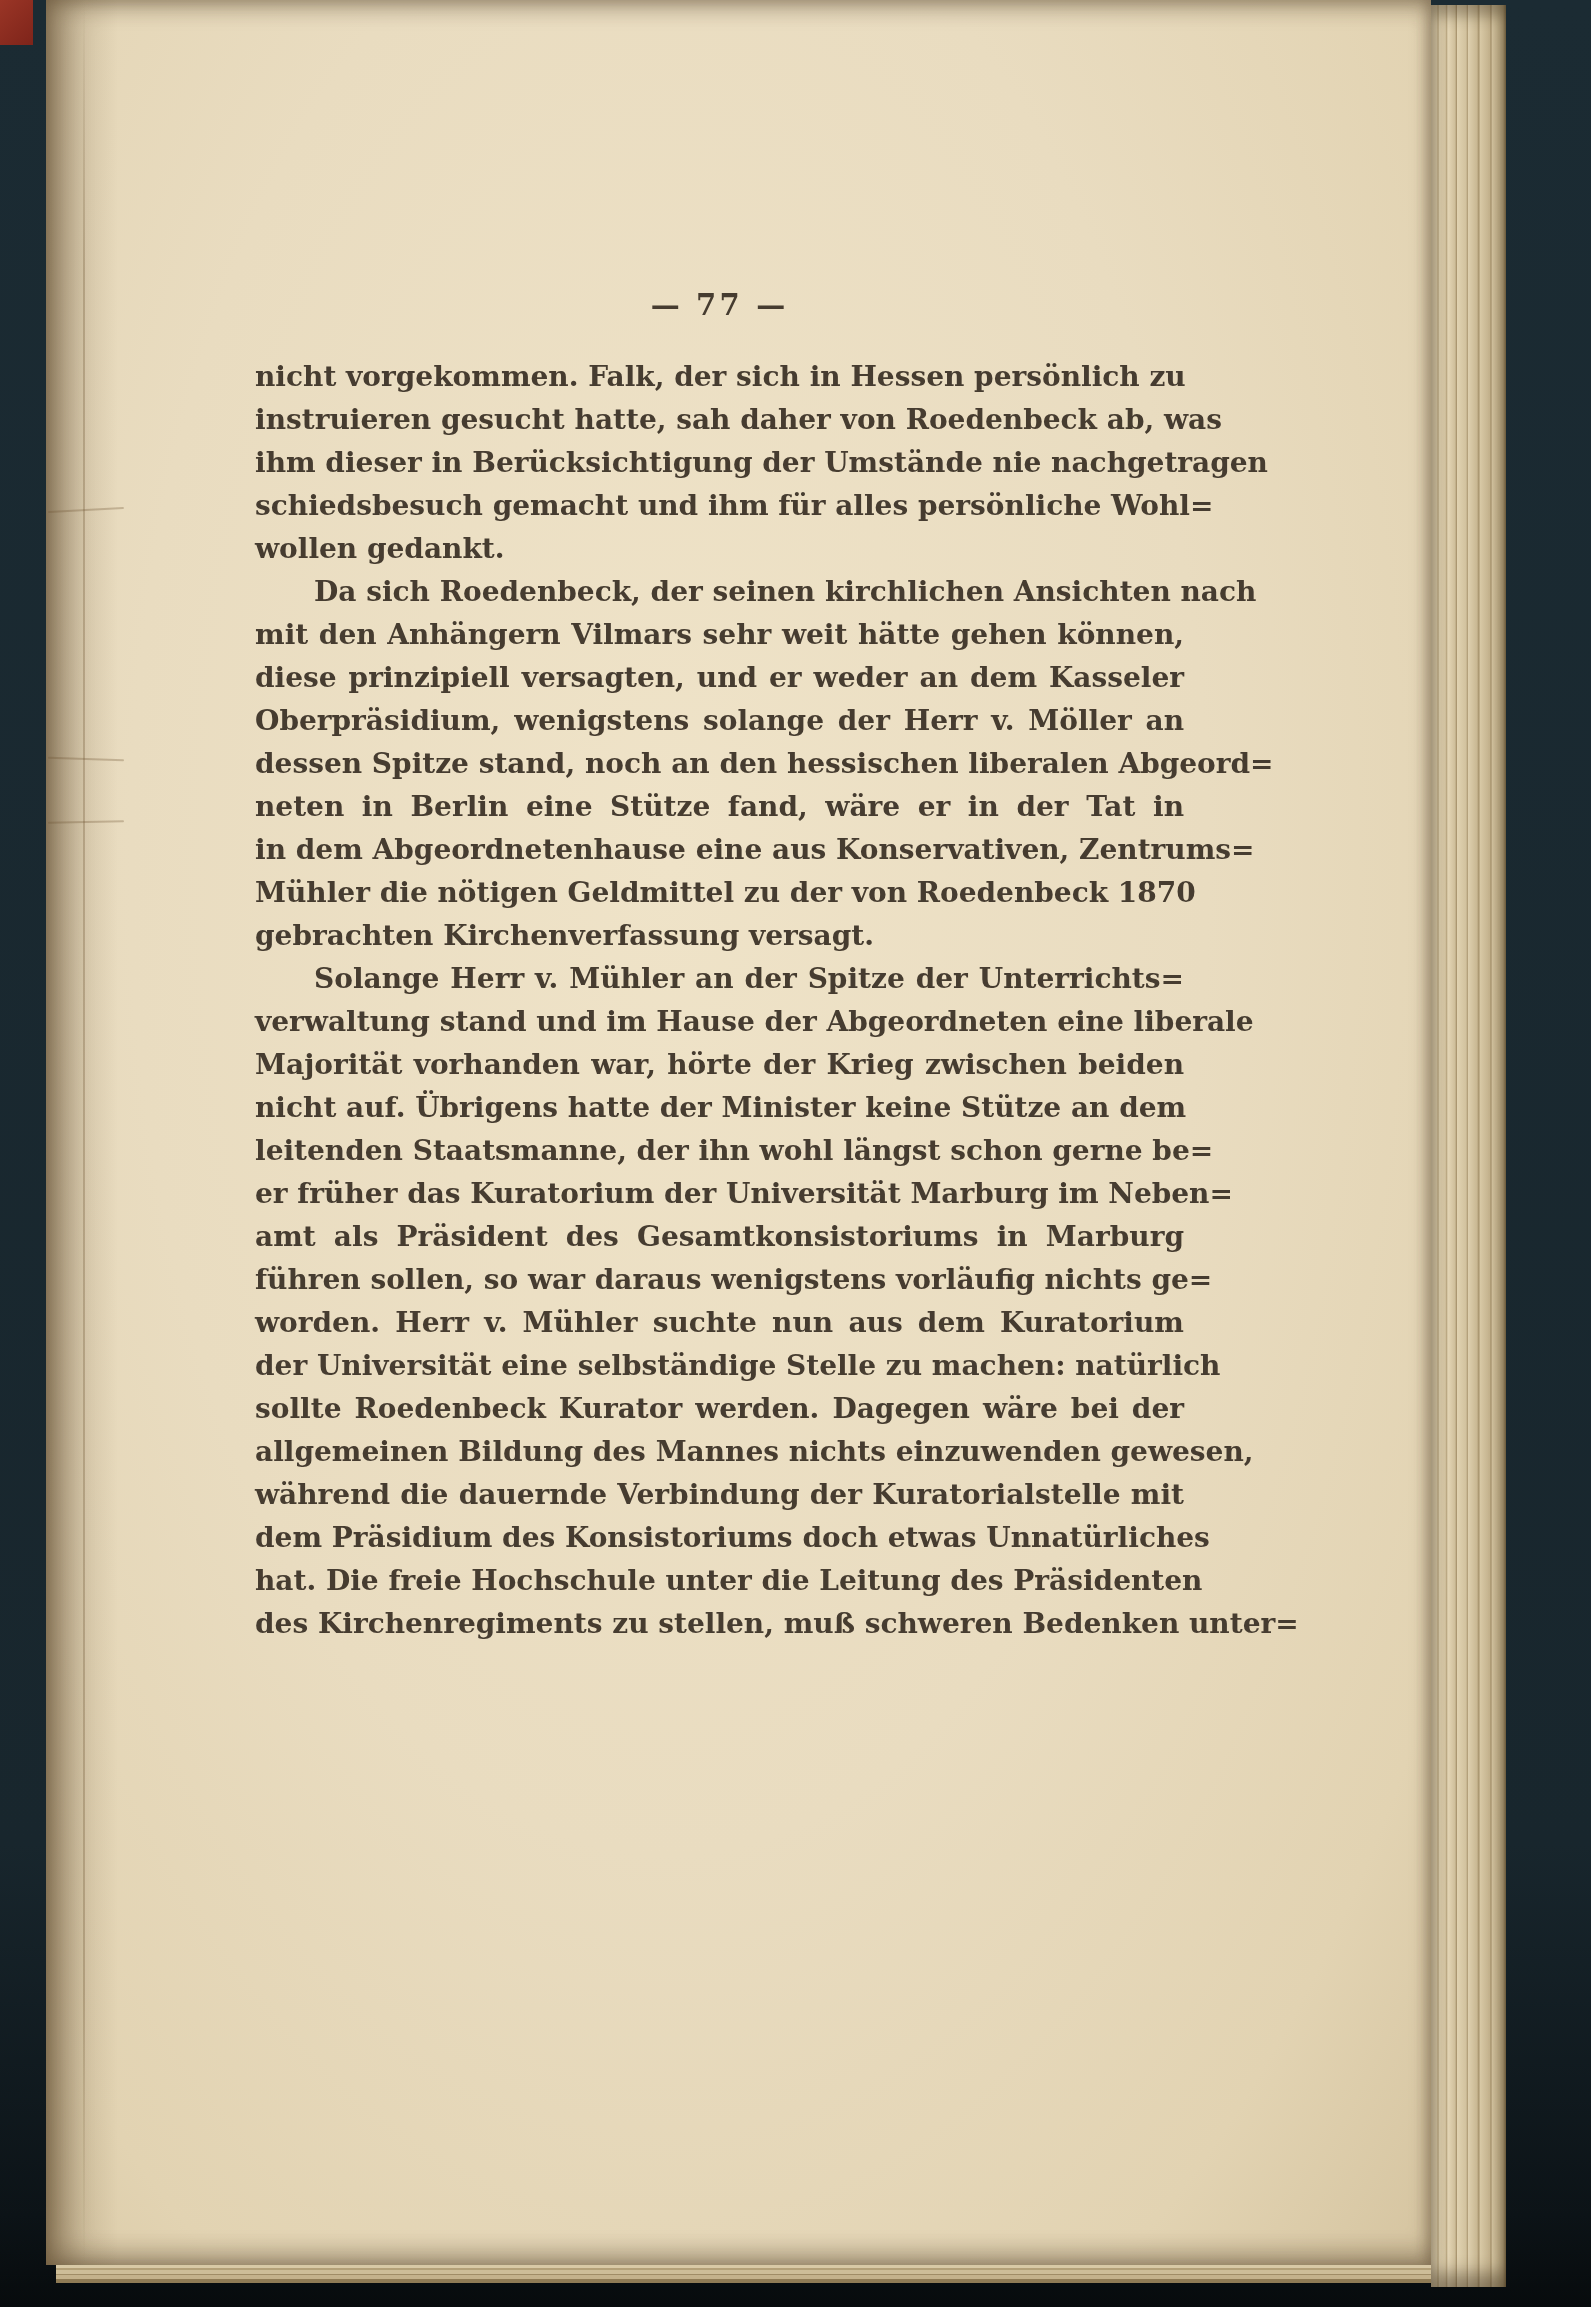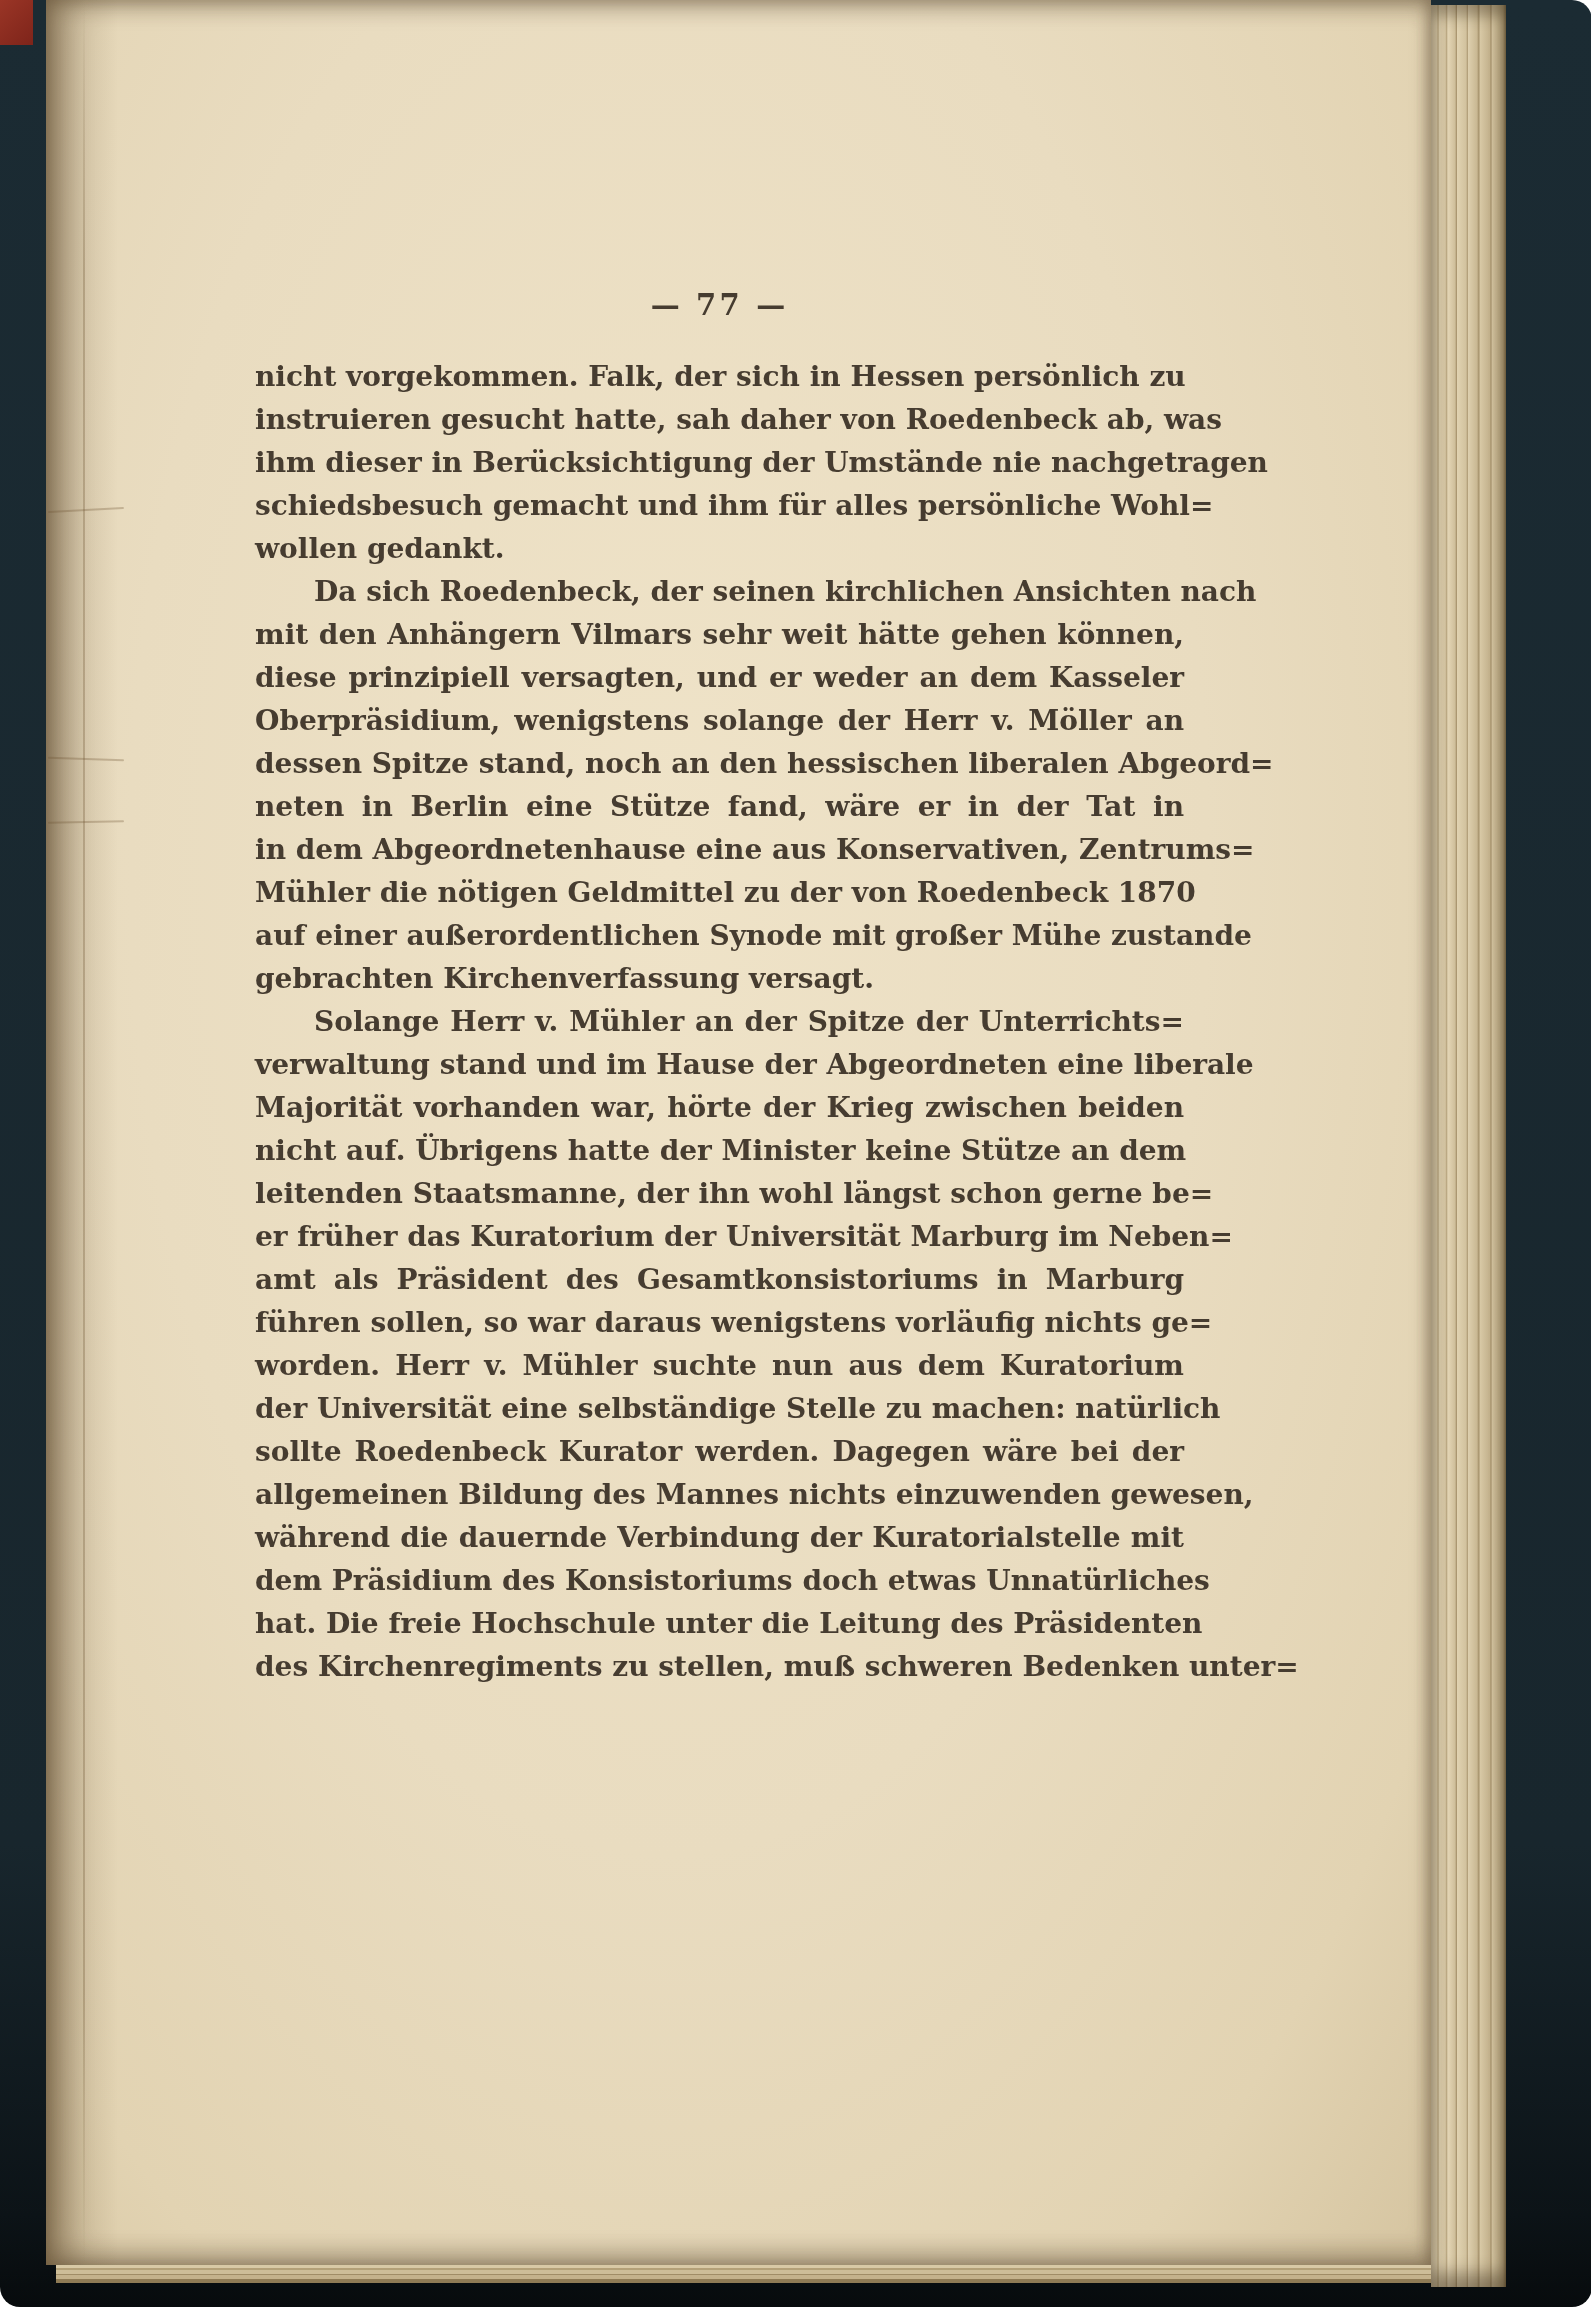--- a/index.html
+++ b/index.html
@@ -8,21 +8,20 @@
     width: 1592px;
     height: 2307px;
     overflow: hidden;
     font-family: "DejaVu Serif", "Liberation Serif", serif;
   }
   .scene {
     position: relative;
     width: 1592px;
     height: 2307px;
     background: linear-gradient(180deg, #1b2b33 0%, #18262d 80%, #0c1317 96%, #070b0d 100%);
-    border-radius: 20px;
   }
   .cover-red {
     position: absolute;
     left: 0; top: 0;
     width: 33px; height: 45px;
     background: linear-gradient(135deg, #9a3526 0%, #7e241a 100%);
   }
   .page {
     position: absolute;
     left: 46px; top: 0;
@@ -139,21 +138,20 @@
 
       <div class="paragraph">
         <div class="line indent">Da sich Roedenbeck, der seinen kirchlichen Ansichten nach</div>
         <div class="line">mit den Anhängern Vilmars sehr weit hätte gehen können,</div>
         <div class="line">diese prinzipiell versagten, und er weder an dem Kasseler</div>
         <div class="line">Oberpräsidium, wenigstens solange der Herr v. Möller an</div>
         <div class="line">dessen Spitze stand, noch an den hessischen liberalen Abgeord=</div>
         <div class="line">neten in Berlin eine Stütze fand, wäre er in der Tat in</div>
         <div class="line">in dem Abgeordnetenhause eine aus Konservativen, Zentrums=</div>
         <div class="line">Mühler die nötigen Geldmittel zu der von Roedenbeck 1870</div>
-        <div class="line">auf einer außerordentlichen Synode mit großer Mühe zustande</div>
         <div class="line endline">gebrachten Kirchenverfassung versagt.</div>
       </div>
 
       <div class="paragraph">
         <div class="line indent">Solange Herr v. Mühler an der Spitze der Unterrichts=</div>
         <div class="line">verwaltung stand und im Hause der Abgeordneten eine liberale</div>
         <div class="line">Majorität vorhanden war, hörte der Krieg zwischen beiden</div>
         <div class="line">nicht auf. Übrigens hatte der Minister keine Stütze an dem</div>
         <div class="line">leitenden Staatsmanne, der ihn wohl längst schon gerne be=</div>
         <div class="line">er früher das Kuratorium der Universität Marburg im Neben=</div>

